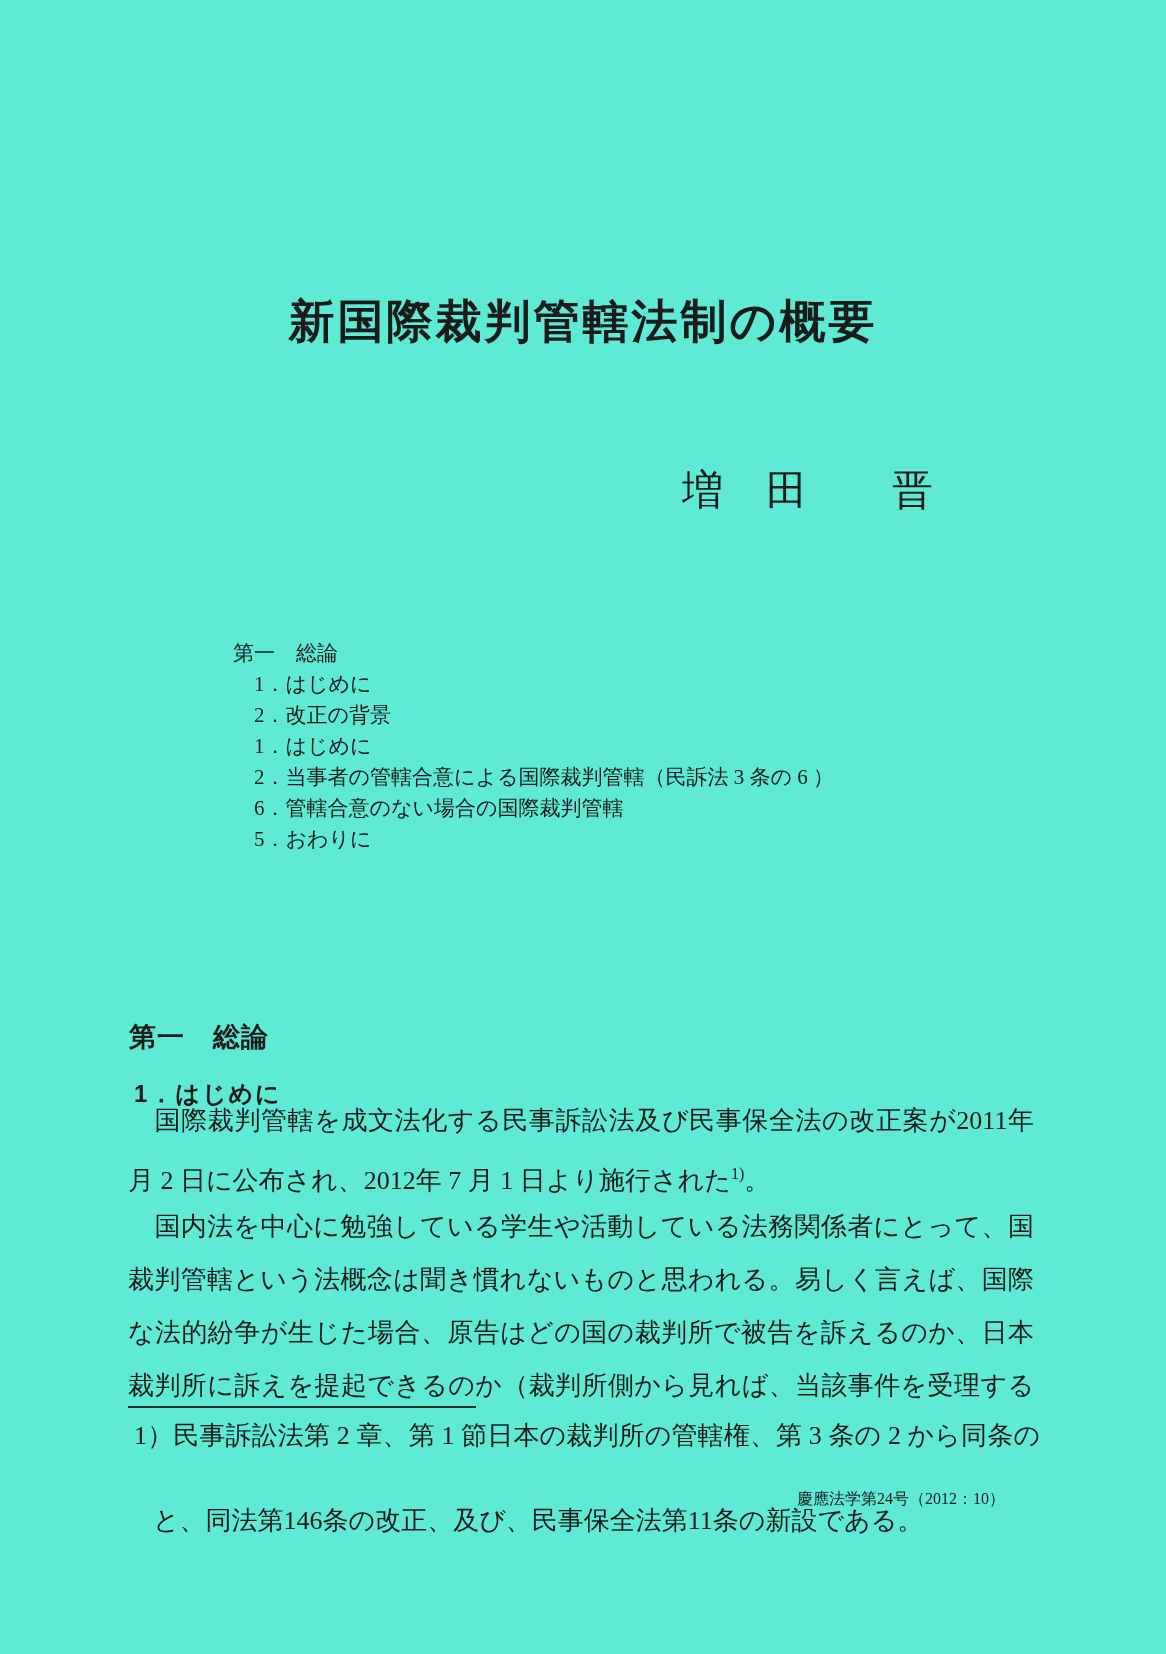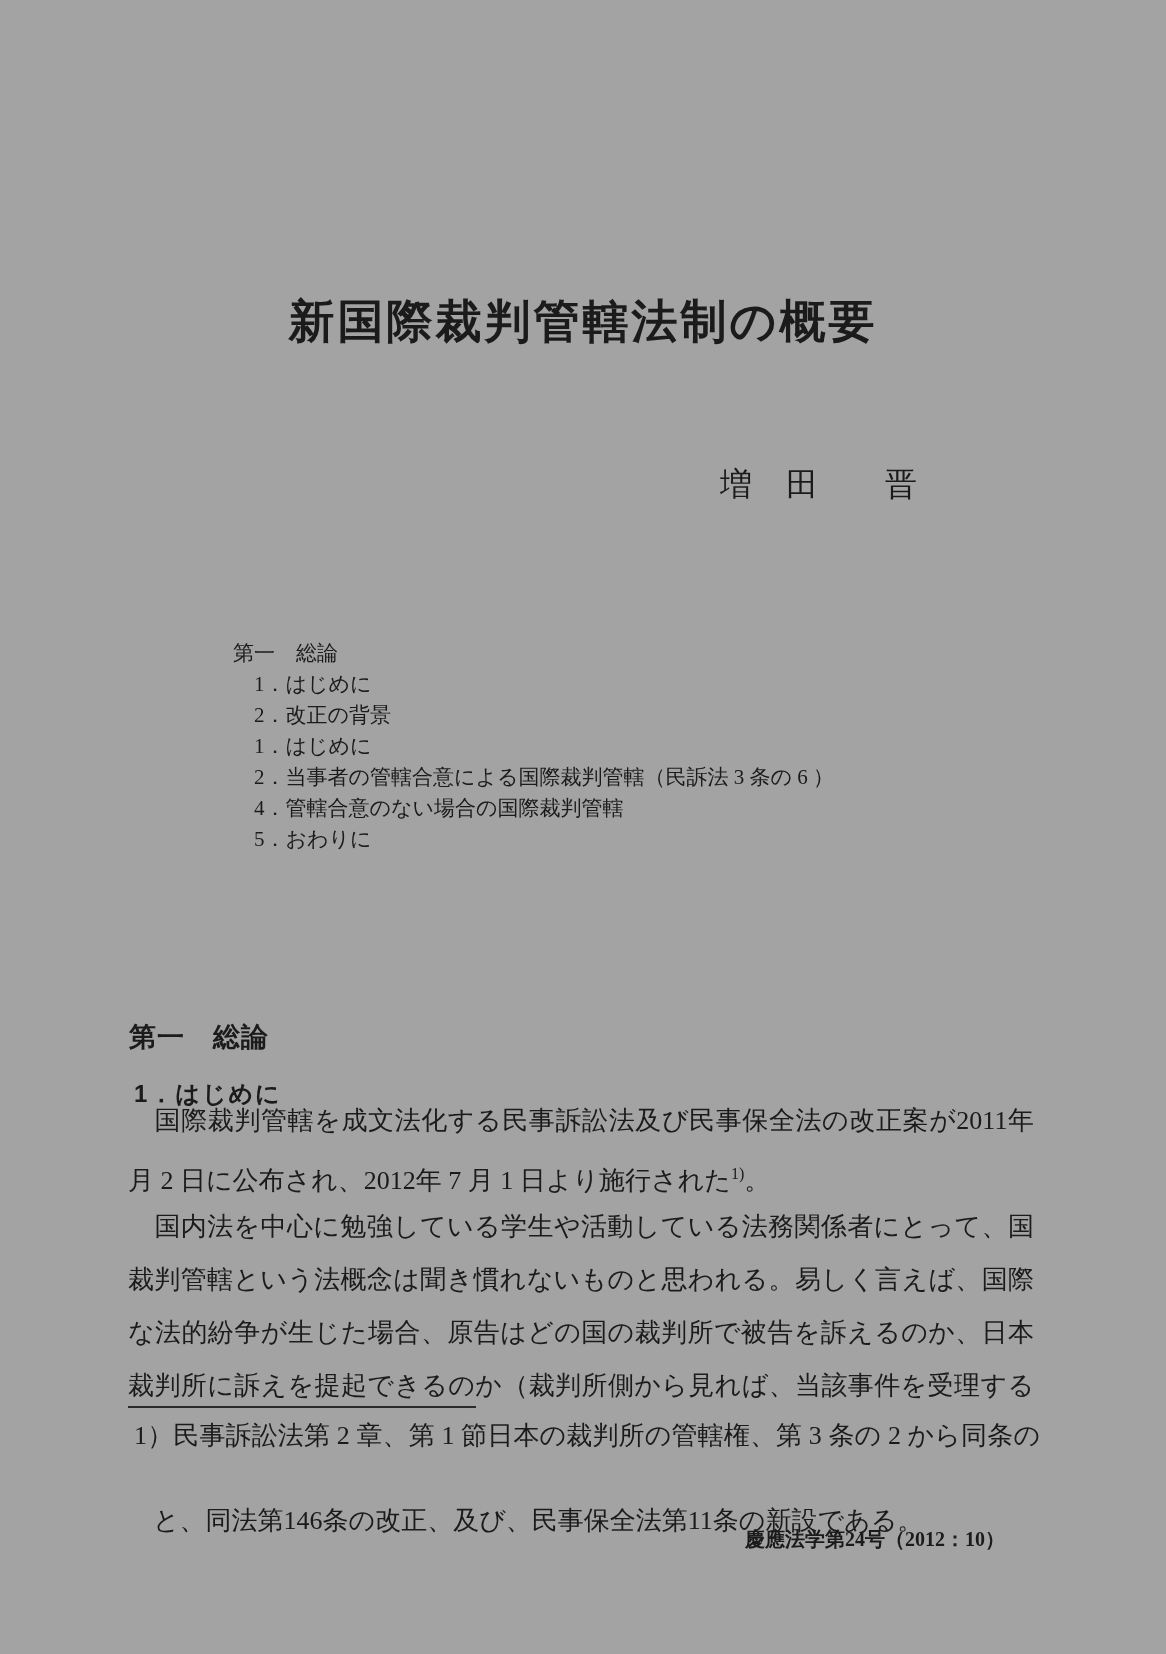--- a/index.html
+++ b/index.html
@@ -2,39 +2,39 @@
 <html><head>
 <meta charset="utf-8">
 <style>
   html, body { margin: 0; padding: 0; }
   body { background: #e8e8e8; }
   .page {
     position: relative;
     width: 1166px;
     height: 1654px;
     margin: 0 auto;
-    background: #a3a3a3;
+    background: #5eead4;
     color: #1b1b1b;
     font-family: "Liberation Serif", "DejaVu Serif", serif;
     overflow: hidden;
   }
   .doc-title {
     position: absolute;
     top: 260px; left: 0; right: 0;
     text-align: center;
     font-size: 46px;
     font-weight: 700;
     letter-spacing: 3px;
     white-space: nowrap;
   }
   .doc-author {
     position: absolute;
     top: 463px;
-    right: 248px;
-    font-size: 32px;
+    right: 232px;
+    font-size: 41px;
     letter-spacing: 1px;
     white-space: nowrap;
   }
   .toc {
     position: absolute;
     top: 638px;
     left: 233px;
     font-size: 21px;
     line-height: 31px;
   }
@@ -100,43 +100,42 @@
     white-space: nowrap;
   }
   .footnote-line.first {
     text-align: justify;
     text-align-last: justify;
     white-space: normal;
   }
   .footnote-line.second { padding-left: 19px; margin-top: 48px; }
   .journal-footer {
     position: absolute;
-    top: 1526px;
+    top: 1489px;
     right: 161px;
-    font-size: 20px;
+    font-size: 16px;
     white-space: nowrap;
-    font-weight: bold;
   }
 </style>
 </head>
 <body>
 
 <div class="page">
 
   <h1 class="doc-title">新国際裁判管轄法制の概要</h1>
 
   <div class="doc-author">増　田　　晋</div>
 
   <div class="toc">
     <div class="toc-item lv1">第一　総論</div>
     <div class="toc-item lv2">1．はじめに</div>
     <div class="toc-item lv2">2．改正の背景</div>
     <div class="toc-item lv2">1．はじめに</div>
     <div class="toc-item lv2">2．当事者の管轄合意による国際裁判管轄（民訴法 3 条の 6 ）</div>
-    <div class="toc-item lv2">4．管轄合意のない場合の国際裁判管轄</div>
+    <div class="toc-item lv2">6．管轄合意のない場合の国際裁判管轄</div>
     <div class="toc-item lv2">5．おわりに</div>
   </div>
 
   <h2 class="section-heading">第一　総論</h2>
 
   <h3 class="subsection-heading">1．はじめに</h3>
 
   <div class="body-text">
     <div class="body-line">　国際裁判管轄を成文法化する民事訴訟法及び民事保全法の改正案が2011年 5</div>
     <div class="body-line no-stretch"><span>月 2 日に公布され、2012年 7 月 1 日より施行された</span><span class="note-ref">1)</span><span>。</span></div>

